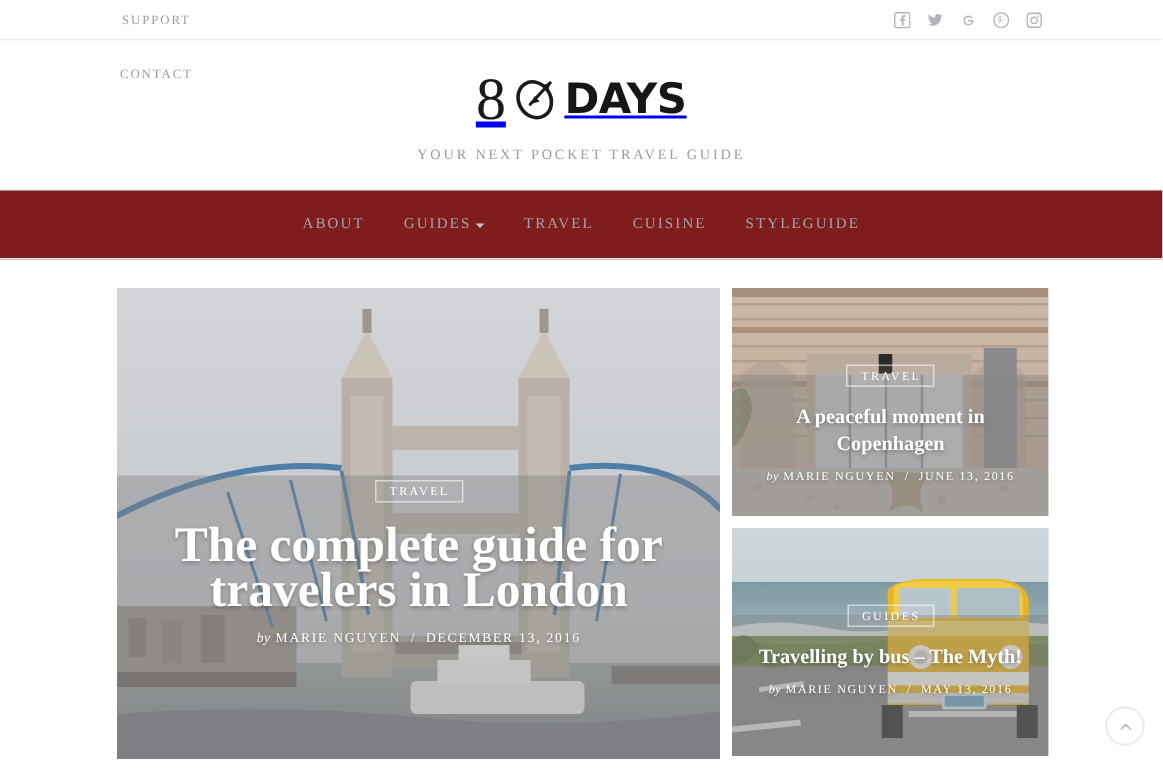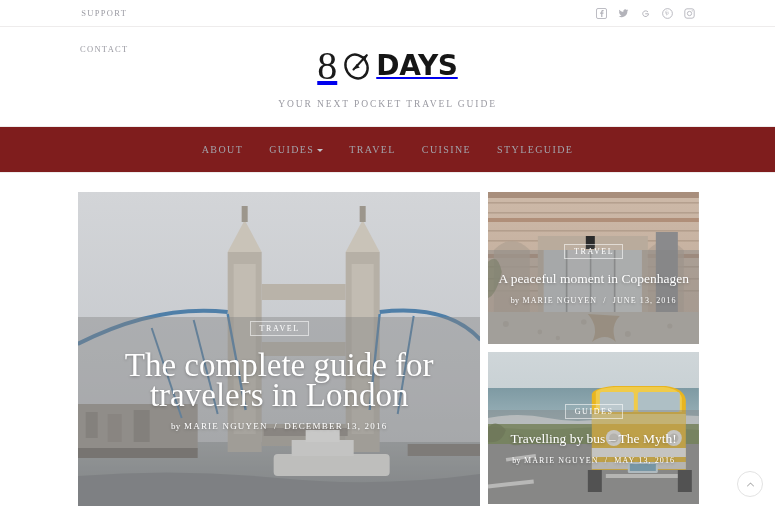--- a/index.html
+++ b/index.html
@@ -180,21 +180,21 @@
     text-transform: uppercase;
     border: 1px solid rgba(255,255,255,0.55);
     padding: 3px 8px 2px 9px;
     line-height: 1;
     background: rgba(255,255,255,0.06);
   }
 
   .card-title {
     font-family: "Liberation Serif", serif;
     color: #ffffff;
-    font-weight: 400;
+    font-weight: 700;
     text-shadow: 0 1px 3px rgba(0,0,0,0.28);
   }
   .hero-title {
     font-size: 33px;
     line-height: 30px;
     margin-top: 14px;
     padding: 0 14px;
   }
   .small-title {
     font-size: 13.5px;
@@ -203,21 +203,21 @@
     padding: 0 10px;
   }
 
   .meta {
     font-family: "Liberation Serif", serif;
     color: #ffffff;
     text-shadow: 0 1px 3px rgba(0,0,0,0.3);
   }
   .hero-meta  { font-size: 9px;   letter-spacing: 1.2px; margin-top: 11px; }
   .small-meta { font-size: 8px;   letter-spacing: 1.1px; margin-top: 8px; }
-  .meta .by   { letter-spacing: 0.3px; }
+  .meta .by   { font-style: italic; letter-spacing: 0.3px; }
   .meta .au, .meta .dt { text-transform: uppercase; }
   .meta .sep  { padding: 0 3px; }
 
   
   .scrolltop {
     position: fixed;
     right: 12px;
     bottom: 24px;
     width: 26px; height: 26px;
     border: 1px solid #e2e2e2;

